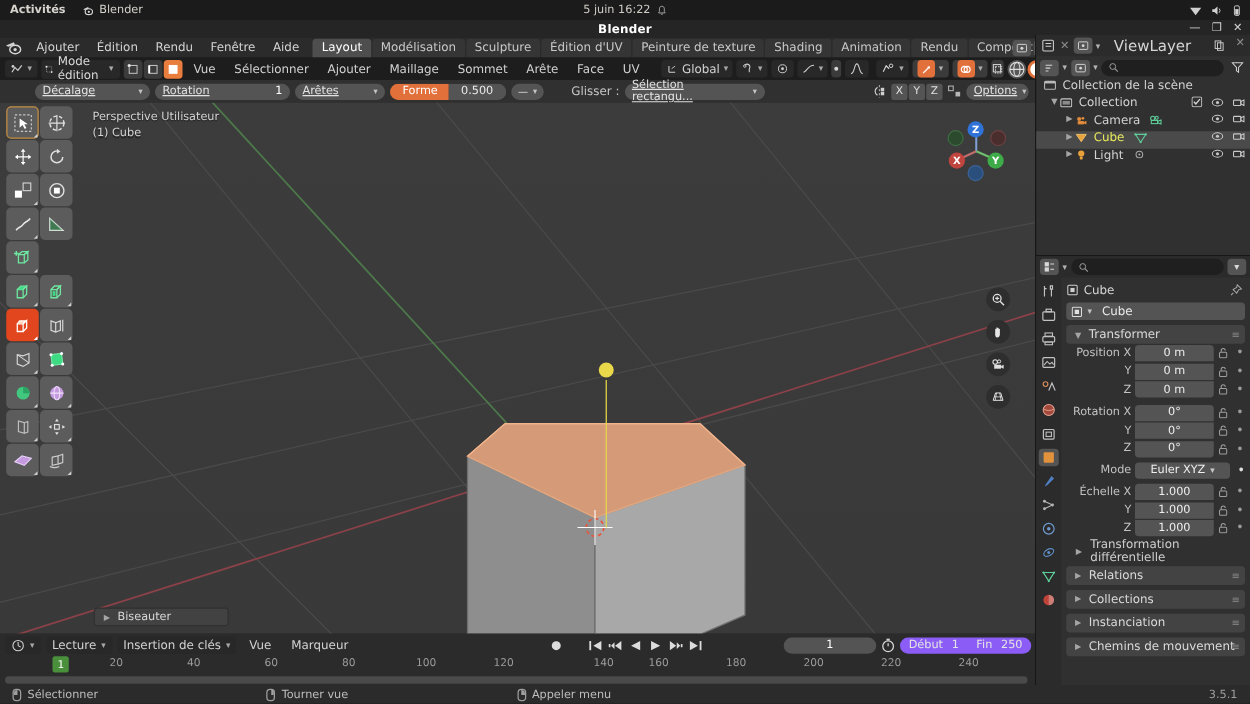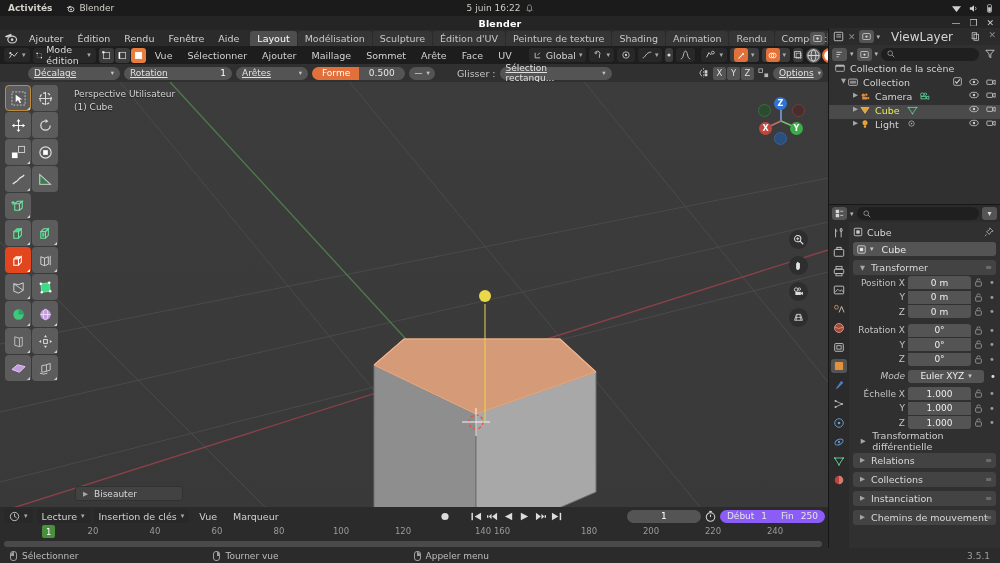--- a/index.html
+++ b/index.html
@@ -220,21 +220,21 @@
   .prow .plabel { width:52px; text-align:right; font-size:9px; color:#c3c3c3; }
   .prow .pfield { flex:1; background:#545454; height:13px; display:flex; align-items:center;
                   justify-content:center; font-size:9px; color:#eeeeee; }
   .prow.first .pfield { border-radius:3px 3px 0 0; }
   .prow.last .pfield { border-radius:0 0 3px 3px; }
   .prow .lock { width:11px; text-align:center; font-size:8px; color:#9b9b9b; }
   .prow .dot { width:8px; text-align:center; font-size:10px; color:#9b9b9b; }
   .sub-hd { display:flex; align-items:center; gap:5px; height:15px; margin-top:4px;
             font-size:9.5px; color:#cfcfcf; padding-left:6px; }
   .mode-row { display:flex; align-items:center; height:14px; gap:3px; margin-top:3px; }
-  .mode-row .plabel { width:52px; text-align:right; font-size:9px; color:#c3c3c3;font-style:italic; }
+  .mode-row .plabel { width:52px; text-align:right; font-size:9px; color:#c3c3c3; }
   .mode-row .msel { flex:1; background:#545454; border-radius:3px; height:13px; display:flex;
                     align-items:center; justify-content:center; gap:4px; font-size:9px; color:#eee; }
 
   
   .statusbar {
     position:absolute; top:548px; left:0; width:1000px; height:15px; background:#2b2b2b;
     display:flex; align-items:center; gap:20px; padding-left:10px; font-size:9px; color:#bdbdbd;
   }
   .st-item { display:flex; align-items:center; gap:5px; }
   .mouse-ico { width:7px; height:10px; border:1px solid #9e9e9e; border-radius:3px; position:relative; }
@@ -909,21 +909,21 @@
 
     <div class="tl-ruler">
       <div class="playhead" style="left:42px">1</div>
       <div class="tick" style="left:93px">20</div>
       <div class="tick" style="left:155px">40</div>
       <div class="tick" style="left:217px">60</div>
       <div class="tick" style="left:279px">80</div>
       <div class="tick" style="left:341px">100</div>
       <div class="tick" style="left:403px">120</div>
       <div class="tick" style="left:483px">140</div>
-      <div class="tick" style="left:502px">160</div>
+      <div class="tick" style="left:527px">160</div>
       <div class="tick" style="left:589px">180</div>
       <div class="tick" style="left:651px">200</div>
       <div class="tick" style="left:713px">220</div>
       <div class="tick" style="left:775px">240</div>
     </div>
     <div class="tl-scroll"></div>
   </div>
 
   <div class="outliner">
     <div class="otl-hdr">

